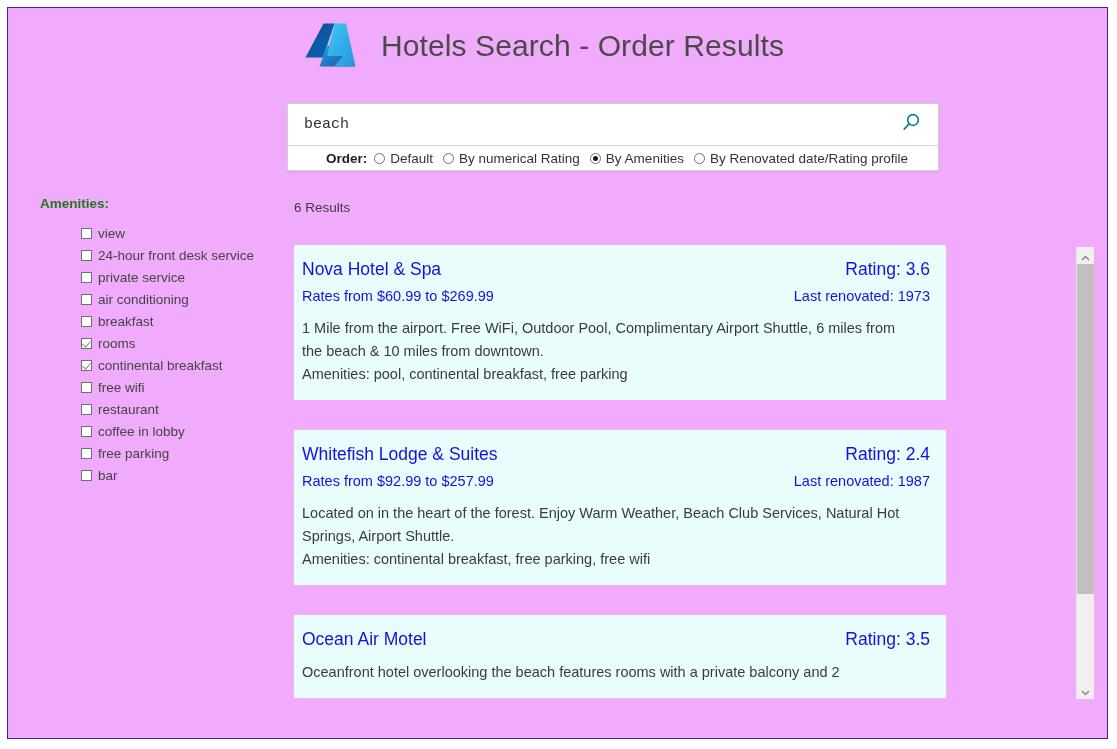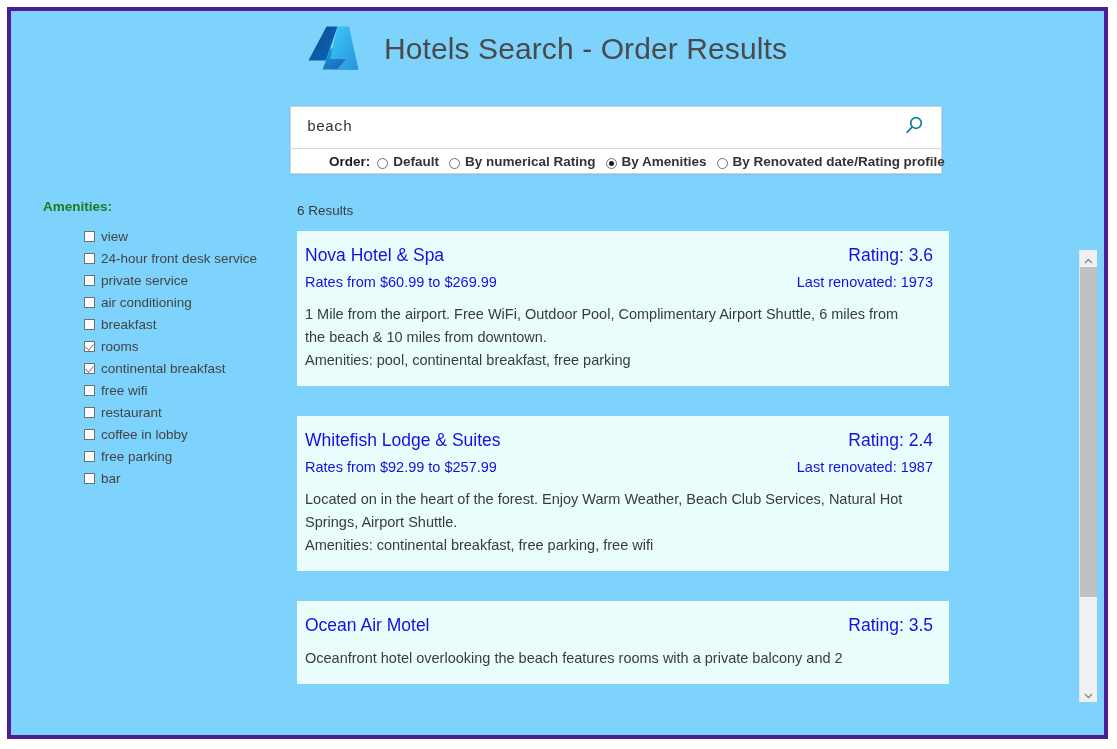--- a/index.html
+++ b/index.html
@@ -12,23 +12,23 @@
     height: 749px;
     font-family: "Liberation Sans", sans-serif;
     overflow: hidden;
   }
   #page-frame {
     position: absolute;
     left: 7px;
     top: 7px;
     width: 1101px;
     height: 732px;
-    border: 4px solid #4c1d95;
-    box-sizing: border-box;
-    background: #7dd3fc;
+    border: 1px solid #4c1d95;
+    box-sizing: border-box;
+    background: #f0abfc;
     overflow: hidden;
   }
 
   
   #header {
     position: absolute;
     left: 291px;
     top: 7px;
     display: flex;
     align-items: center;
@@ -98,25 +98,24 @@
   }
   #order-label {
     font-weight: bold;
     color: #1c1c1c;
     margin-right: 7px;
     font-size: 13.5px;
     margin-left: 32px;
   }
   .radio-opt {
     display: inline-flex;
-    align-items: flex-end;
+    align-items: center;
     margin-right: 10px;
     white-space: nowrap;
     cursor: pointer;
-    font-weight: bold;
   }
   .radio-mark {
     width: 11px;
     height: 11px;
     border: 1px solid #707070;
     border-radius: 50%;
     box-sizing: border-box;
     margin-right: 5px;
     background: #ffffff;
     position: relative;
@@ -197,21 +196,21 @@
   #results-count {
     font-size: 13.5px;
     color: #3b3b3b;
     margin: 0 0 2px 0;
     height: 20px;
     line-height: 20px;
   }
   #results-scroll {
     position: absolute;
     left: 0;
-    top: 30px;
+    top: 47px;
     width: 790px;
     height: 453px;
     overflow: hidden;
   }
   #results-list {
     width: 652px;
   }
   .result-card {
     background: #e9fdfd;
     width: 652px;

